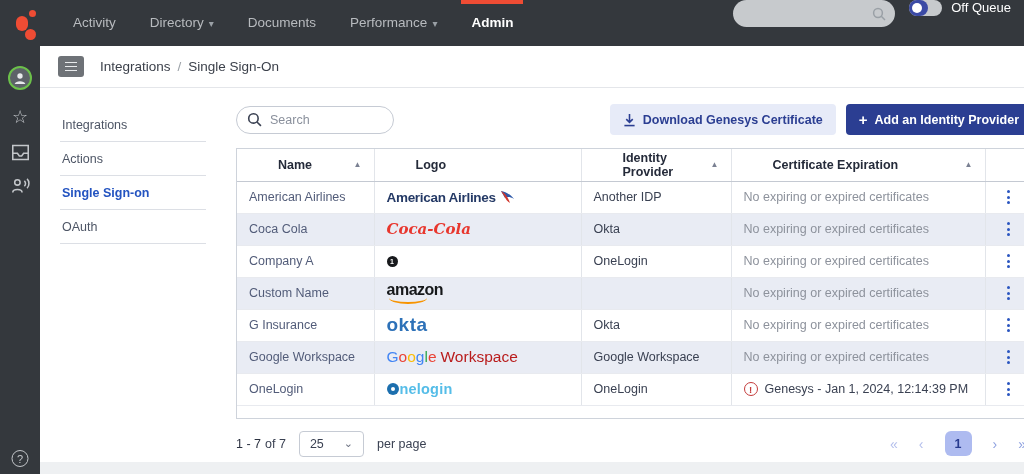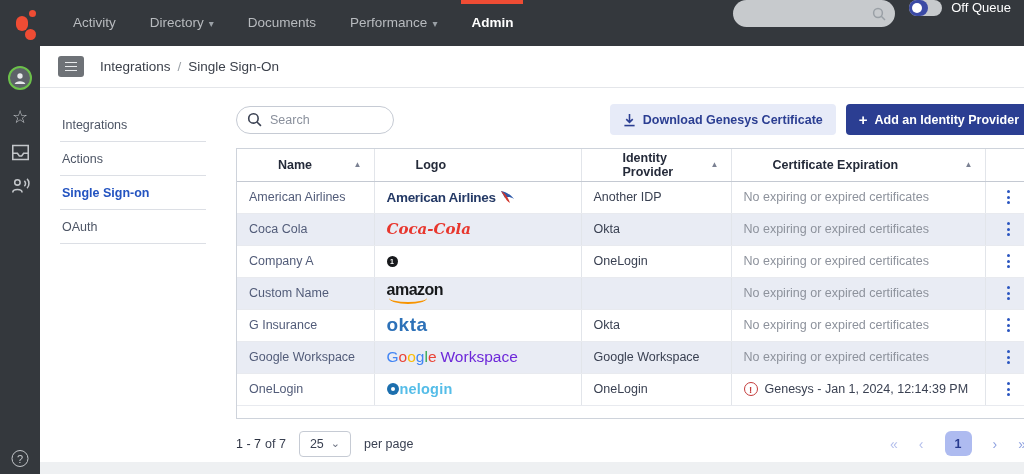--- a/index.html
+++ b/index.html
@@ -81,31 +81,31 @@
   .logo-cell { display:flex; align-items:center; }
   .logo-aa { display:flex; align-items:center; gap:3px; font-weight:bold; font-size:13.5px; color:#253a66; letter-spacing:-0.3px; }
   .logo-coke { font-family:"DejaVu Serif","Liberation Serif",serif; font-style:italic; font-weight:bold; font-size:15px; color:#e8362d; }
   .logo-dot { width:11px; height:11px; border-radius:50%; background:#17191c; color:#fff; font-size:7px; display:flex; align-items:center; justify-content:center; font-weight:bold; }
   .logo-amazon { display:inline-block; }
   .logo-amazon .txt { font-weight:bold; font-size:16px; color:#16181a; letter-spacing:-0.5px; line-height:1; display:block; }
   .logo-amazon .smile { display:block; width:38px; height:6px; border-bottom:2.5px solid #f79400; border-radius:0 0 50% 50% / 0 0 100% 100%; margin-left:2px; }
   .logo-okta { font-weight:bold; font-size:19px; color:#2d71b8; letter-spacing:0.5px; }
   .logo-google { font-size:15.5px; }
   .logo-google b { font-weight:normal; }
-  .logo-google .ws { color:#6d28d9; margin-left:4px; }
+  .logo-google .ws { color:#b91c1c; margin-left:4px; }
   .logo-onelogin { display:flex; align-items:center; gap:1px; }
   .logo-onelogin .ring { width:12px; height:12px; border-radius:50%; background:#1c6fae; display:flex; align-items:center; justify-content:center; }
   .logo-onelogin .ring i { width:4px; height:4px; background:#fff; border-radius:50%; }
   .logo-onelogin .txt { font-weight:bold; font-size:14.5px; color:#55bde8; letter-spacing:0.2px; }
 
   
   .pagination { display:flex; align-items:center; margin-top:12px; padding-bottom:10px; font-size:12.5px; color:#3a4152; }
   .range-strong { font-weight:normal; color:#2b3140; }
   .range-of { margin-left:4px; }
-  .page-size { margin-left:13px; border:1px solid #c6cbd4; border-radius:4px; padding:5px 10px; display:flex; align-items:center; gap:7px; cursor:pointer; background:#fff; }
+  .page-size { margin-left:13px; border:1px solid #c6cbd4; border-radius:4px; padding:5px 10px; display:flex; align-items:center; gap:20px; cursor:pointer; background:#fff; }
   .page-size .sel-caret { color:#6a7080; font-size:11px; line-height:0.5; }
   .per-page { margin-left:13px; }
   .pager { margin-left:auto; display:flex; align-items:center; gap:21px; margin-right:6px; }
   .pg-nav { font-size:14px; color:#b4bfec; cursor:pointer; user-select:none; }
   .pg-nav.fwd { color:#8fa2e0; }
   .pg-current { width:27px; height:25px; background:#aebbf0; border-radius:6px; color:#273a8f; font-weight:bold; display:flex; align-items:center; justify-content:center; cursor:pointer; }
 </style>
 </head>
 <body>
 

